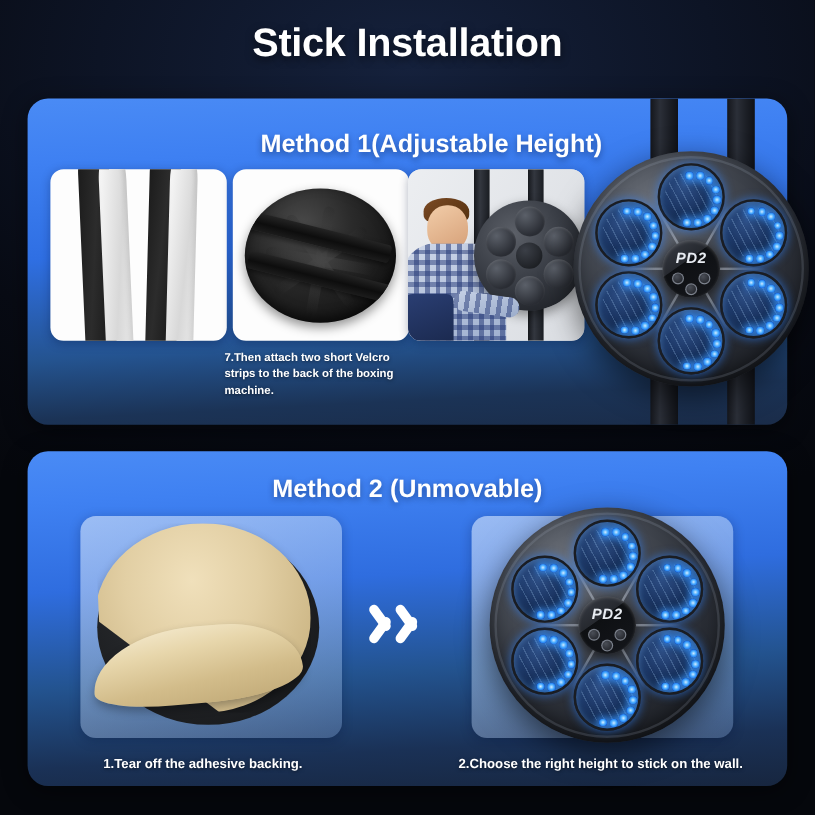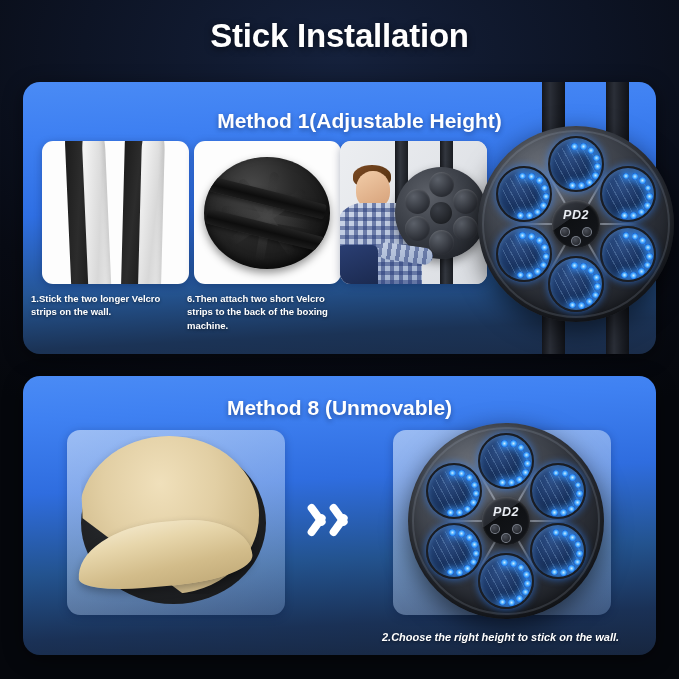--- a/index.html
+++ b/index.html
@@ -422,25 +422,24 @@
         <div class="led" style="left: 19.0944px; top: 43.7235px;"></div>
       </div>
       <div class="hub" style="width: 48.02px; height: 48.02px;">
         <div class="logo" style="top: 8.1634px; font-size: 12.4852px;">PD2</div>
         <div class="btn" style="left: 8.1634px; top: 26.8912px; width: 10.0842px; height: 10.0842px;"></div>
         <div class="btn" style="left: 29.7724px; top: 26.8912px; width: 10.0842px; height: 10.0842px;"></div>
         <div class="btn" style="left: 19.208px; top: 36.015px; width: 10.0842px; height: 10.0842px;"></div>
       </div>
     </div>
 
-  <div class="caption" style="left:31px; top:292px; width:152px;">1.Stick the two longer Velcro strips on the wall.</div>
-  <div class="caption" style="left:187px; top:292px; width:148px;">6.Then attach two short Velcro strips to the back of the boxing machine.</div>
+  <div class="caption" style="left:187px; top:292px; width:148px;">7.Then attach two short Velcro strips to the back of the boxing machine.</div>
 
   <div class="panel" id="m2">
-    <div class="panel-head">Method 8 (Unmovable)</div>
+    <div class="panel-head">Method 2 (Unmovable)</div>
   </div>
 
   <div class="imgcard" id="ic1">
     <div class="adh-disc"></div>
     <div class="adh-paper"></div>
     <div class="adh-curl"></div>
   </div>
 
   <div class="imgcard" id="ic2"></div>
 
@@ -531,15 +530,16 @@
         <div class="led" style="left: 19.0944px; top: 43.7235px;"></div>
       </div>
       <div class="hub" style="width: 48.02px; height: 48.02px;">
         <div class="logo" style="top: 8.1634px; font-size: 12.4852px;">PD2</div>
         <div class="btn" style="left: 8.1634px; top: 26.8912px; width: 10.0842px; height: 10.0842px;"></div>
         <div class="btn" style="left: 29.7724px; top: 26.8912px; width: 10.0842px; height: 10.0842px;"></div>
         <div class="btn" style="left: 19.208px; top: 36.015px; width: 10.0842px; height: 10.0842px;"></div>
       </div>
     </div>
 
-  <div class="caption m2cap" style="left:382px; top:630px; width:280px;font-style:italic;">2.Choose the right height to stick on the wall.</div>
+  <div class="caption m2cap" style="left:86px; top:630px; width:260px;">1.Tear off the adhesive backing.</div>
+  <div class="caption m2cap" style="left:382px; top:630px; width:280px;">2.Choose the right height to stick on the wall.</div>
 
 </div>
 
 </body></html>

